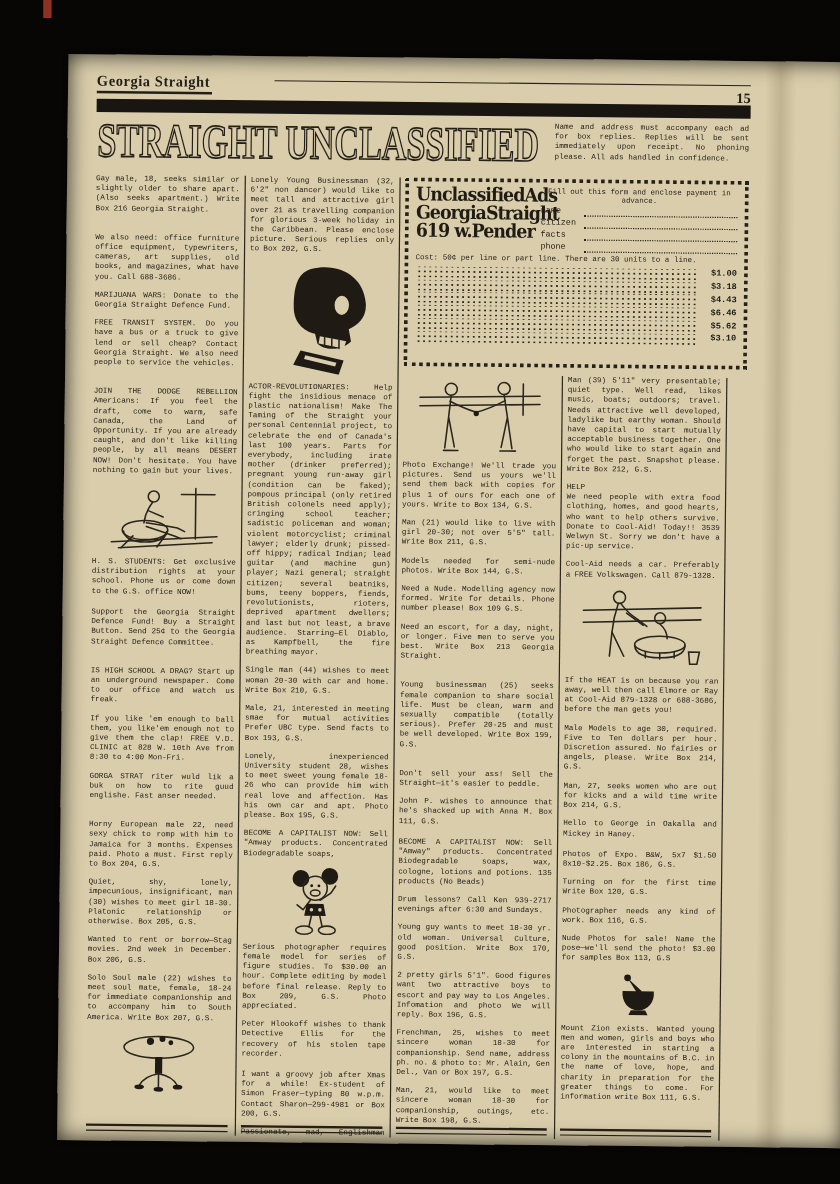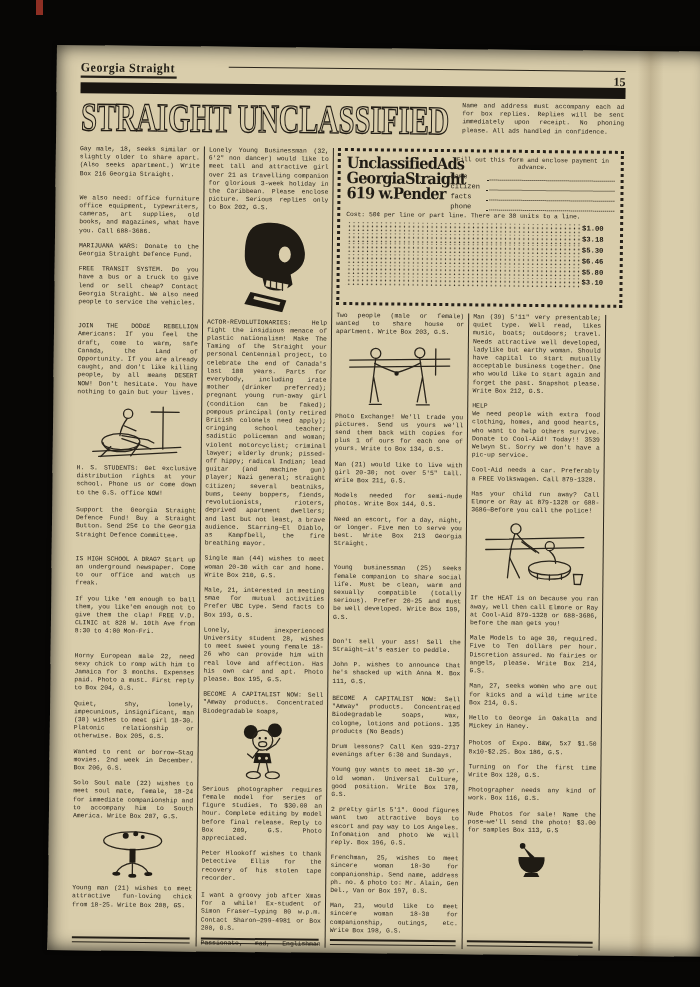--- a/index.html
+++ b/index.html
@@ -43,21 +43,21 @@
       line-height:14px;color:#201c15;letter-spacing:-.8px;transform:scaleY(1.08);transform-origin:top left;}
   .cfields{flex:1;padding-left:4px;}
   .cinstr{font-family:"Liberation Mono",monospace;font-size:6.2px;color:#27221a;text-align:center;line-height:7px;}
   .frow{display:flex;align-items:flex-end;height:10px;}
   .flab{font-family:"Liberation Mono",monospace;font-weight:normal;font-size:7px;color:#201c15;width:36px;}
   .fline{flex:1;border-bottom:1.4px dotted #2b261d;height:7px;}
   .costnote{font-family:"Liberation Mono",monospace;font-size:6.3px;color:#27221a;margin:2px 0 3px;line-height:7px;}
   .prow{display:flex;align-items:center;height:10.8px;}
   .pdots{flex:1;height:9px;background-image:radial-gradient(circle,#2b261d .7px,transparent .95px);
       background-size:4.6px 4.2px;background-position:1px 2px;}
-  .pval{width:32px;font-family:"Liberation Mono",monospace;font-weight:bold;font-size:7.2px;color:#201c15;}
+  .pval{width:32px;text-align:right;font-family:"Liberation Mono",monospace;font-weight:bold;font-size:7.2px;color:#201c15;}
   svg .ln{stroke:#2a251c;stroke-width:1.3;fill:none;stroke-linecap:round;}
   svg .fl{fill:#1f1b14;stroke:none;}
   svg .pp{fill:#d9cdab;}
 </style>
 </head>
 <body>
 
 <div class="edge-mark"></div>
 
 <div class="paper">
@@ -99,40 +99,40 @@
             <path class="ln" d="M36,15 q-6,8 -7,17"></path>
             <path class="ln" d="M33,22 l12,5"></path>
             <path class="ln" d="M31,32 q14,2 26,4 l6,3"></path>
             <path class="ln" d="M31,35 q13,4 24,8 l5,2"></path>
           </svg>
         </div>
         <p class="ad">H. S. STUDENTS: Get exclusive distribution rights at your school. Phone us or come down to the G.S. office NOW!</p>
         <p class="ad sp2">Support the Georgia Straight Defence Fund! Buy a Straight Button. Send 25¢ to the Georgia Straight Defence Committee.</p>
         <p class="ad sp">IS HIGH SCHOOL A DRAG? Start up an underground newspaper. Come to our office and watch us freak.</p>
         <p class="ad">If you like 'em enough to ball them, you like'em enough not to give them the clap! FREE V.D. CLINIC at 828 W. 10th Ave from 8:30 to 4:00 Mon-Fri.</p>
+        <p class="ad">GORGA STRAT riter wuld lik a buk on how to rite guud englishe. Fast anser needed.</p>
         <p class="ad sp">Horny European male 22, need sexy chick to romp with him to Jamaica for 3 months. Expenses paid. Photo a must. First reply to Box 204, G.S.</p>
         <p class="ad">Quiet, shy, lonely, impecunious, insignificant, man (30) wishes to meet girl 18-30. Platonic relationship or otherwise. Box 205, G.S.</p>
         <p class="ad">Wanted to rent or borrow—Stag movies. 2nd week in December. Box 206, G.S.</p>
         <p class="ad">Solo Soul male (22) wishes to meet soul mate, female, 18-24 for immediate companionship and to accompany him to South America. Write Box 207, G.S.</p>
         <div class="illus">
           <svg width="66" height="50" viewBox="0 0 66 50">
             <ellipse class="ln" cx="33" cy="13" rx="29" ry="9"></ellipse>
             <circle class="fl" cx="26" cy="8" r="3"></circle>
               <circle class="fl" cx="36" cy="6" r="2.5"></circle>
               <circle class="fl" cx="43" cy="9" r="2"></circle>
             <rect class="fl" x="30" y="21" width="6" height="14"></rect>
             <path class="ln" d="M33,35 q-12,2 -16,10"></path>
               <path class="ln" d="M33,35 q12,2 16,10"></path>
               <path class="ln" d="M33,35 l0,12"></path>
             <ellipse class="fl" cx="17" cy="46" rx="4" ry="2"></ellipse>
               <ellipse class="fl" cx="49" cy="46" rx="4" ry="2"></ellipse>
               <ellipse class="fl" cx="33" cy="48" rx="4" ry="2"></ellipse>
           </svg>
         </div>
-        <p class="ad">Young man (21) wishes to meet attractive fun-loving chick from 18-25. Write Box 208, GS.</p>
         <div class="endrule"></div>
       </div>
 
       <div class="vline"></div>
 
       <div class="col">
         <p class="ad">Lonely Young Businessman (32, 6'2" non dancer) would like to meet tall and attractive girl over 21 as travelling companion for glorious 3-week holiday in the Caribbean. Please enclose picture. Serious replies only to Box 202, G.S.</p>
         <div class="illus">
           <svg width="86" height="92" viewBox="0 0 86 92">
             <path class="fl" d="M34,4 C58,-2 78,10 80,32 C81,44 74,50 66,54 L68,64 C60,72 46,72 40,66 L38,58 C28,56 20,48 20,36 C20,20 22,8 34,4 Z"></path>
@@ -212,79 +212,78 @@
           <div class="prow">
             <span class="pdots"></span>
             <span class="pval">$1.00</span>
           </div>
           <div class="prow">
             <span class="pdots"></span>
             <span class="pval">$3.18</span>
           </div>
           <div class="prow">
             <span class="pdots"></span>
-            <span class="pval">$5.30</span>
+            <span class="pval">$4.43</span>
           </div>
           <div class="prow">
             <span class="pdots"></span>
             <span class="pval">$6.46</span>
           </div>
           <div class="prow">
             <span class="pdots"></span>
-            <span class="pval">$5.80</span>
+            <span class="pval">$5.62</span>
           </div>
           <div class="prow">
             <span class="pdots"></span>
             <span class="pval">$3.10</span>
           </div>
         </div>
 
         <div class="rcols">
 
           <div class="rcol">
-            <p class="ad">Two people (male or female) wanted to share house or apartment. Write Box 203, G.S.</p>
             <div class="illus">
               <svg width="104" height="62" viewBox="0 0 104 62">
                 <line class="ln" x1="2" y1="16" x2="102" y2="14"></line>
                   <line class="ln" x1="2" y1="23" x2="102" y2="21"></line>
                 <line class="ln" x1="88" y1="4" x2="88" y2="30"></line>
                 <circle class="ln" cx="28" cy="9" r="5"></circle>
                 <path class="ln" d="M28,14 l-2,18 m0,0 l-3,26 m3,-26 l5,25"></path>
                 <path class="ln" d="M27,19 q12,6 22,9"></path>
                 <circle class="ln" cx="72" cy="8" r="5"></circle>
                 <path class="ln" d="M72,13 l3,19 m0,0 l4,26 m-4,-26 l-5,25"></path>
                 <path class="ln" d="M73,18 q-13,7 -24,10"></path>
                 <circle class="fl" cx="49" cy="29" r="2.2"></circle>
                 <path class="ln" d="M22,60 h12 M69,60 h13"></path>
               </svg>
             </div>
             <p class="ad">Photo Exchange! We'll trade you pictures. Send us yours we'll send them back with copies for plus 1 of ours for each one of yours. Write to Box 134, G.S.</p>
             <p class="ad">Man (21) would like to live with girl 20-30; not over 5'5" tall. Write Box 211, G.S.</p>
             <p class="ad">Models needed for semi-nude photos. Write Box 144, G.S.</p>
+            <p class="ad">Need a Nude. Modelling agency now formed. Write for details. Phone number please! Box 109 G.S.</p>
             <p class="ad">Need an escort, for a day, night, or longer. Five men to serve you best. Write Box 213 Georgia Straight.</p>
             <p class="ad sp">Young businessman (25) seeks female companion to share social life. Must be clean, warm and sexually compatible (totally serious). Prefer 20-25 and must be well developed. Write Box 199, G.S.</p>
             <p class="ad sp">Don't sell your ass! Sell the Straight—it's easier to peddle.</p>
             <p class="ad">John P. wishes to announce that he's shacked up with Anna M. Box 111, G.S.</p>
             <p class="ad sp2">BECOME A CAPITALIST NOW: Sell "Amway" products. Concentrated Biodegradable soaps, wax, cologne, lotions and potions. 135 products (No Beads)</p>
             <p class="ad">Drum lessons? Call Ken 939-2717 evenings after 6:30 and Sundays.</p>
             <p class="ad">Young guy wants to meet 18-30 yr. old woman. Universal Culture, good position. Write Box 170, G.S.</p>
             <p class="ad">2 pretty girls 5'1". Good figures want two attractive boys to escort and pay way to Los Angeles. Infomation and photo We will reply. Box 196, G.S.</p>
             <p class="ad">Frenchman, 25, wishes to meet sincere woman 18-30 for companionship. Send name, address ph. no. &amp; photo to: Mr. Alain, Gen Del., Van or Box 197, G.S.</p>
             <p class="ad">Man, 21, would like to meet sincere woman 18-30 for companionship, outings, etc. Write Box 198, G.S.</p>
             <div class="endrule"></div>
           </div>
 
           <div class="vline"></div>
 
           <div class="rcol">
             <p class="ad">Man (39) 5'11" very presentable; quiet type. Well read, likes music, boats; outdoors; travel. Needs attractive well developed, ladylike but earthy woman. Should have capital to start mutually acceptable business together. One who would like to start again and forget the past. Snapshot please. Write Box 212, G.S.</p>
             <p class="ad">HELP
 We need people with extra food clothing, homes, and good hearts, who want to help others survive. Donate to Cool-Aid! Today!! 3539 Welwyn St. Sorry we don't have a pic-up service.</p>
             <p class="ad">Cool-Aid needs a car. Preferably a FREE Volkswagen. Call 879-1328.</p>
-            <p class="ad">Has your child run away? Call Elmore or Ray at 879-1328 or 688-3686—Before you call the police!</p>
             <div class="illus">
               <svg width="106" height="66" viewBox="0 0 106 66">
                 <line class="ln" x1="4" y1="18" x2="102" y2="15"></line>
                   <line class="ln" x1="4" y1="28" x2="102" y2="25"></line>
                 <circle class="ln" cx="34" cy="7" r="5"></circle>
                 <path class="ln" d="M35,12 q6,8 14,13 l8,6"></path>
                 <path class="ln" d="M33,12 q-4,12 -5,24 l-2,20"></path>
                 <path class="ln" d="M28,36 l10,20"></path>
                 <path class="ln" d="M40,20 l14,10"></path>
                 <circle class="ln" cx="68" cy="24" r="4.5"></circle>
@@ -306,20 +305,21 @@
             <p class="ad">Photographer needs any kind of work. Box 116, G.S.</p>
             <p class="ad">Nude Photos for sale! Name the pose—we'll send the photo! $3.00 for samples Box 113, G.S</p>
             <div class="illus">
               <svg width="36" height="36" viewBox="0 0 36 36">
                 <circle class="fl" cx="9" cy="4" r="2.8"></circle>
                 <path class="fl" d="M9,4 L21,15 L18,18 Z"></path>
                 <path class="fl" d="M5,15 h26 c1,9 -5,16 -13,16 c-8,0 -14,-7 -13,-16 z"></path>
                 <path class="fl" d="M12,31 h12 l2,4 h-16 z"></path>
               </svg>
             </div>
+            <p class="ad">Mount Zion exists. Wanted young men and women, girls and boys who are interested in starting a colony in the mountains of B.C. in the name of love, hope, and charity in preparation for the greater things to come. For information write Box 111, G.S.</p>
             <div class="endrule"></div>
           </div>
           <div class="vline"></div>
         </div>
       </div>
 
     </div>
   </div>
 </div>
 

